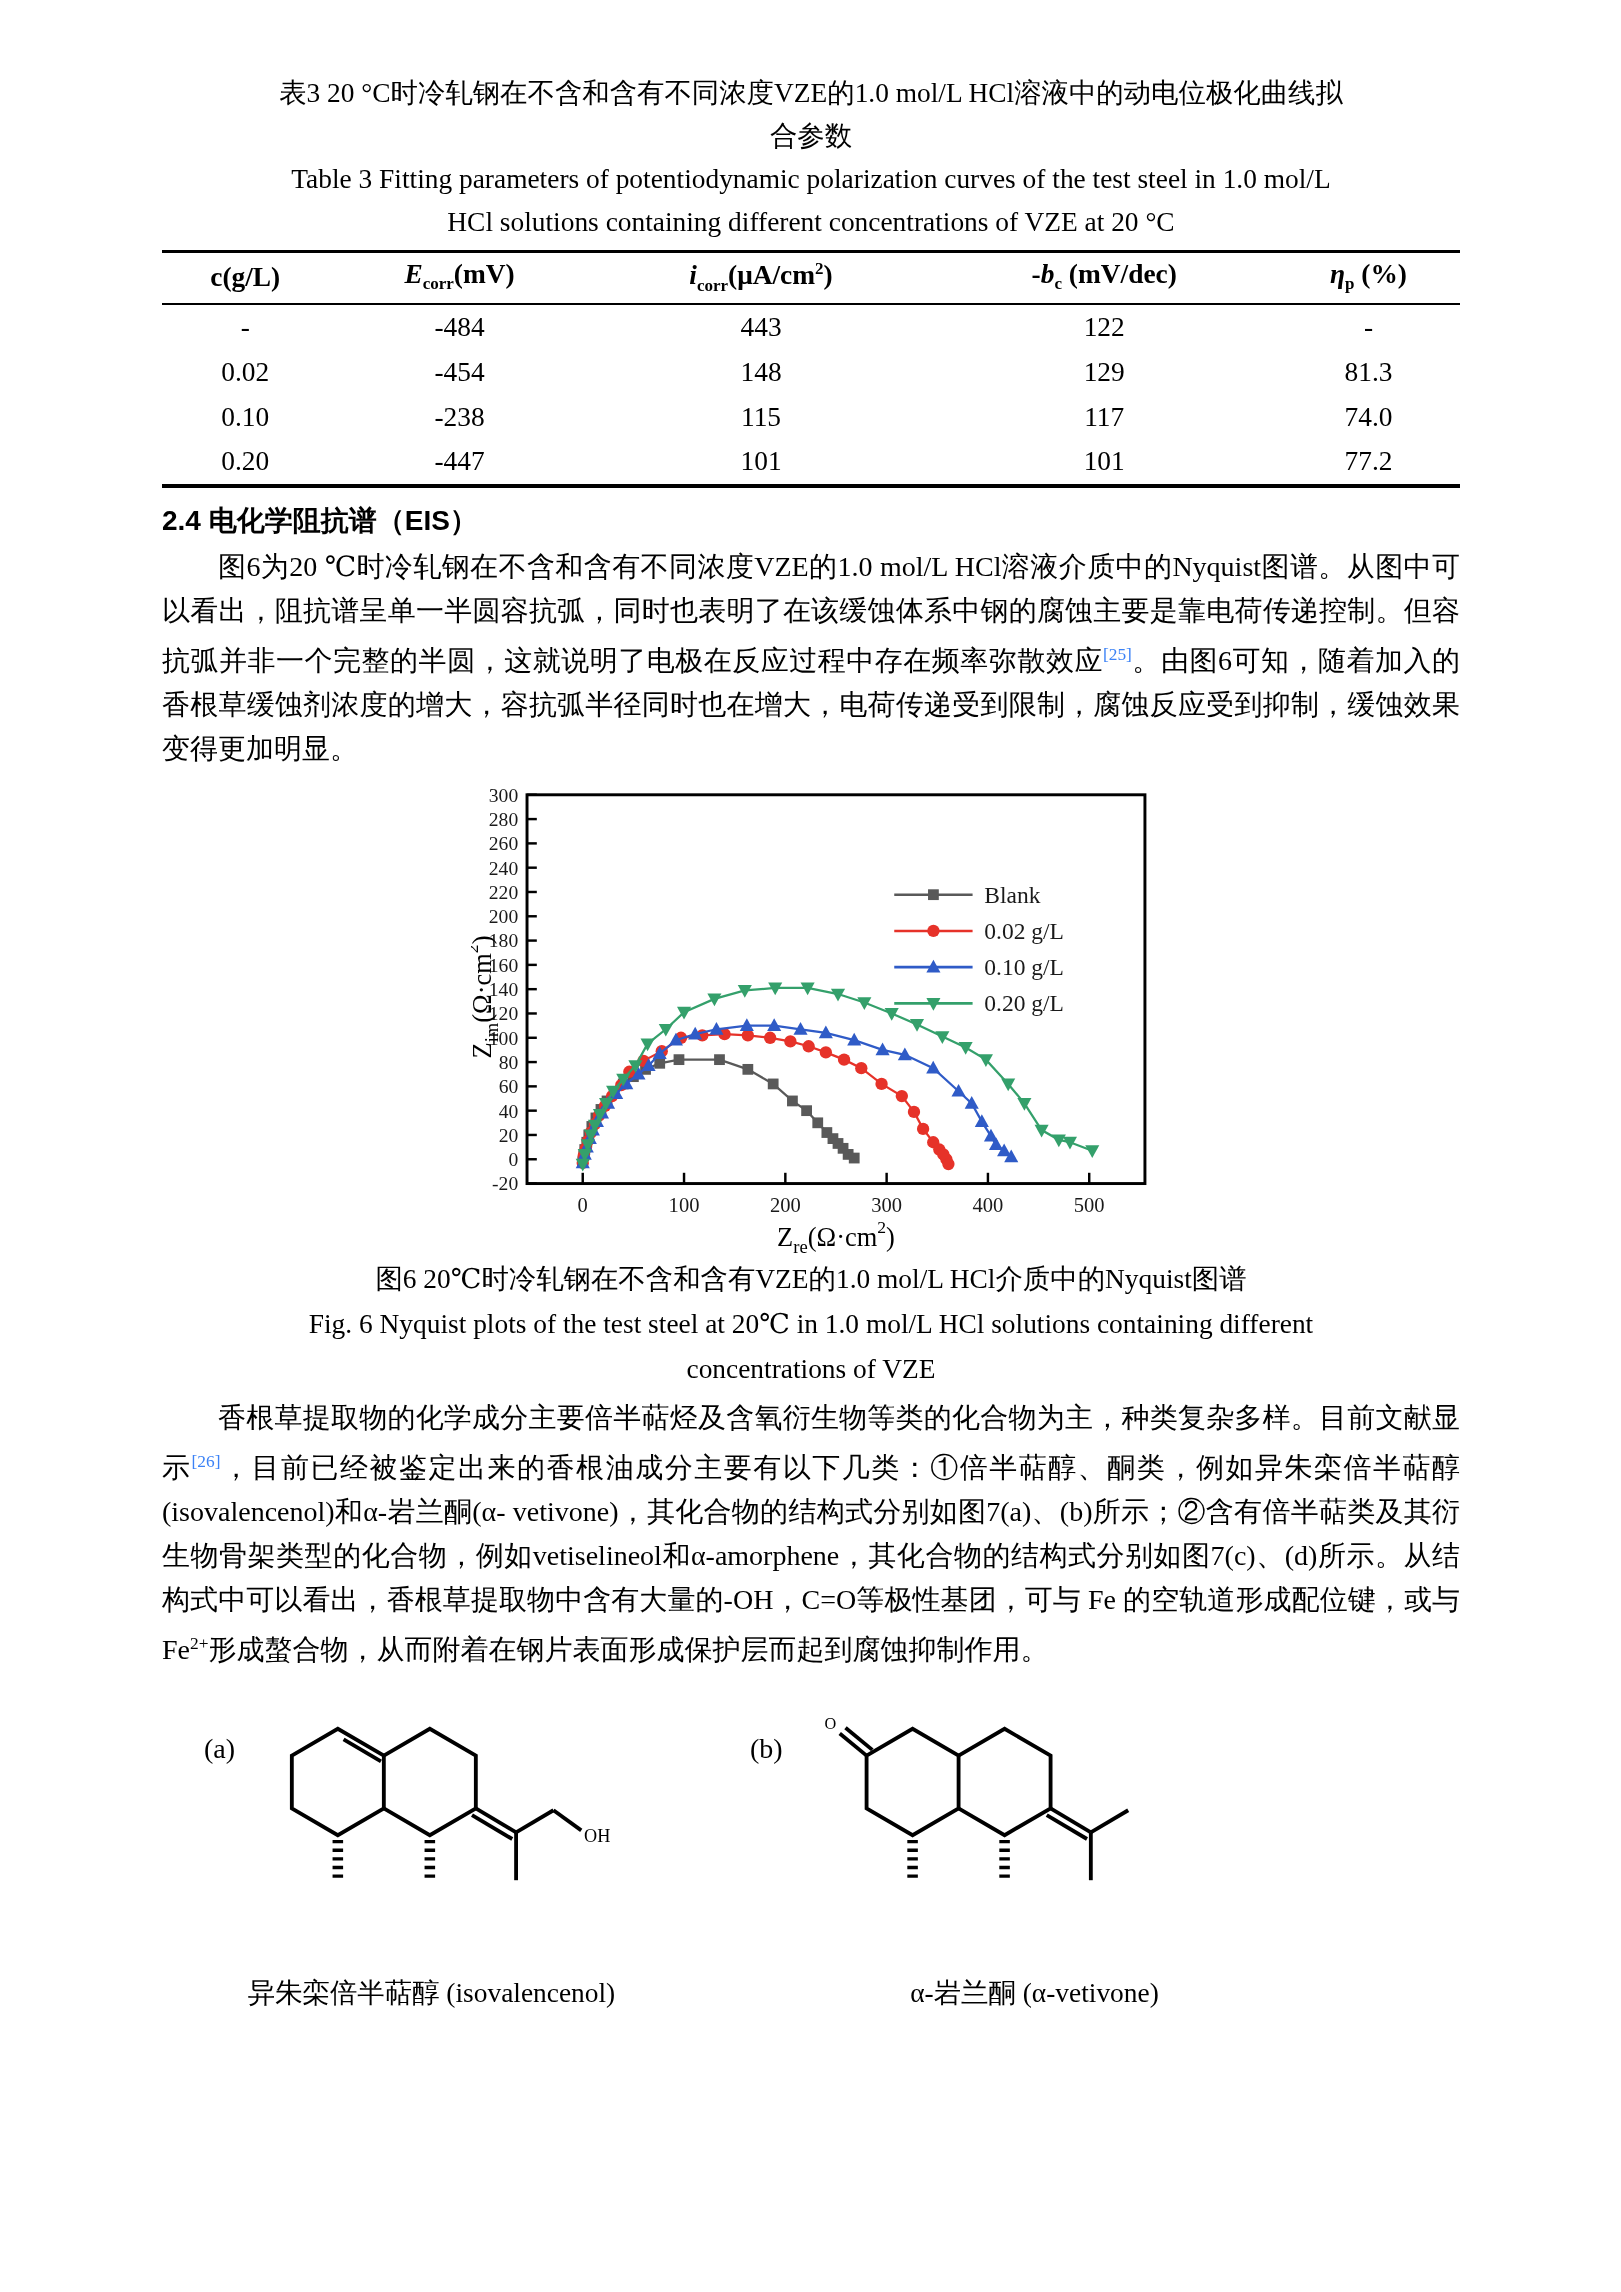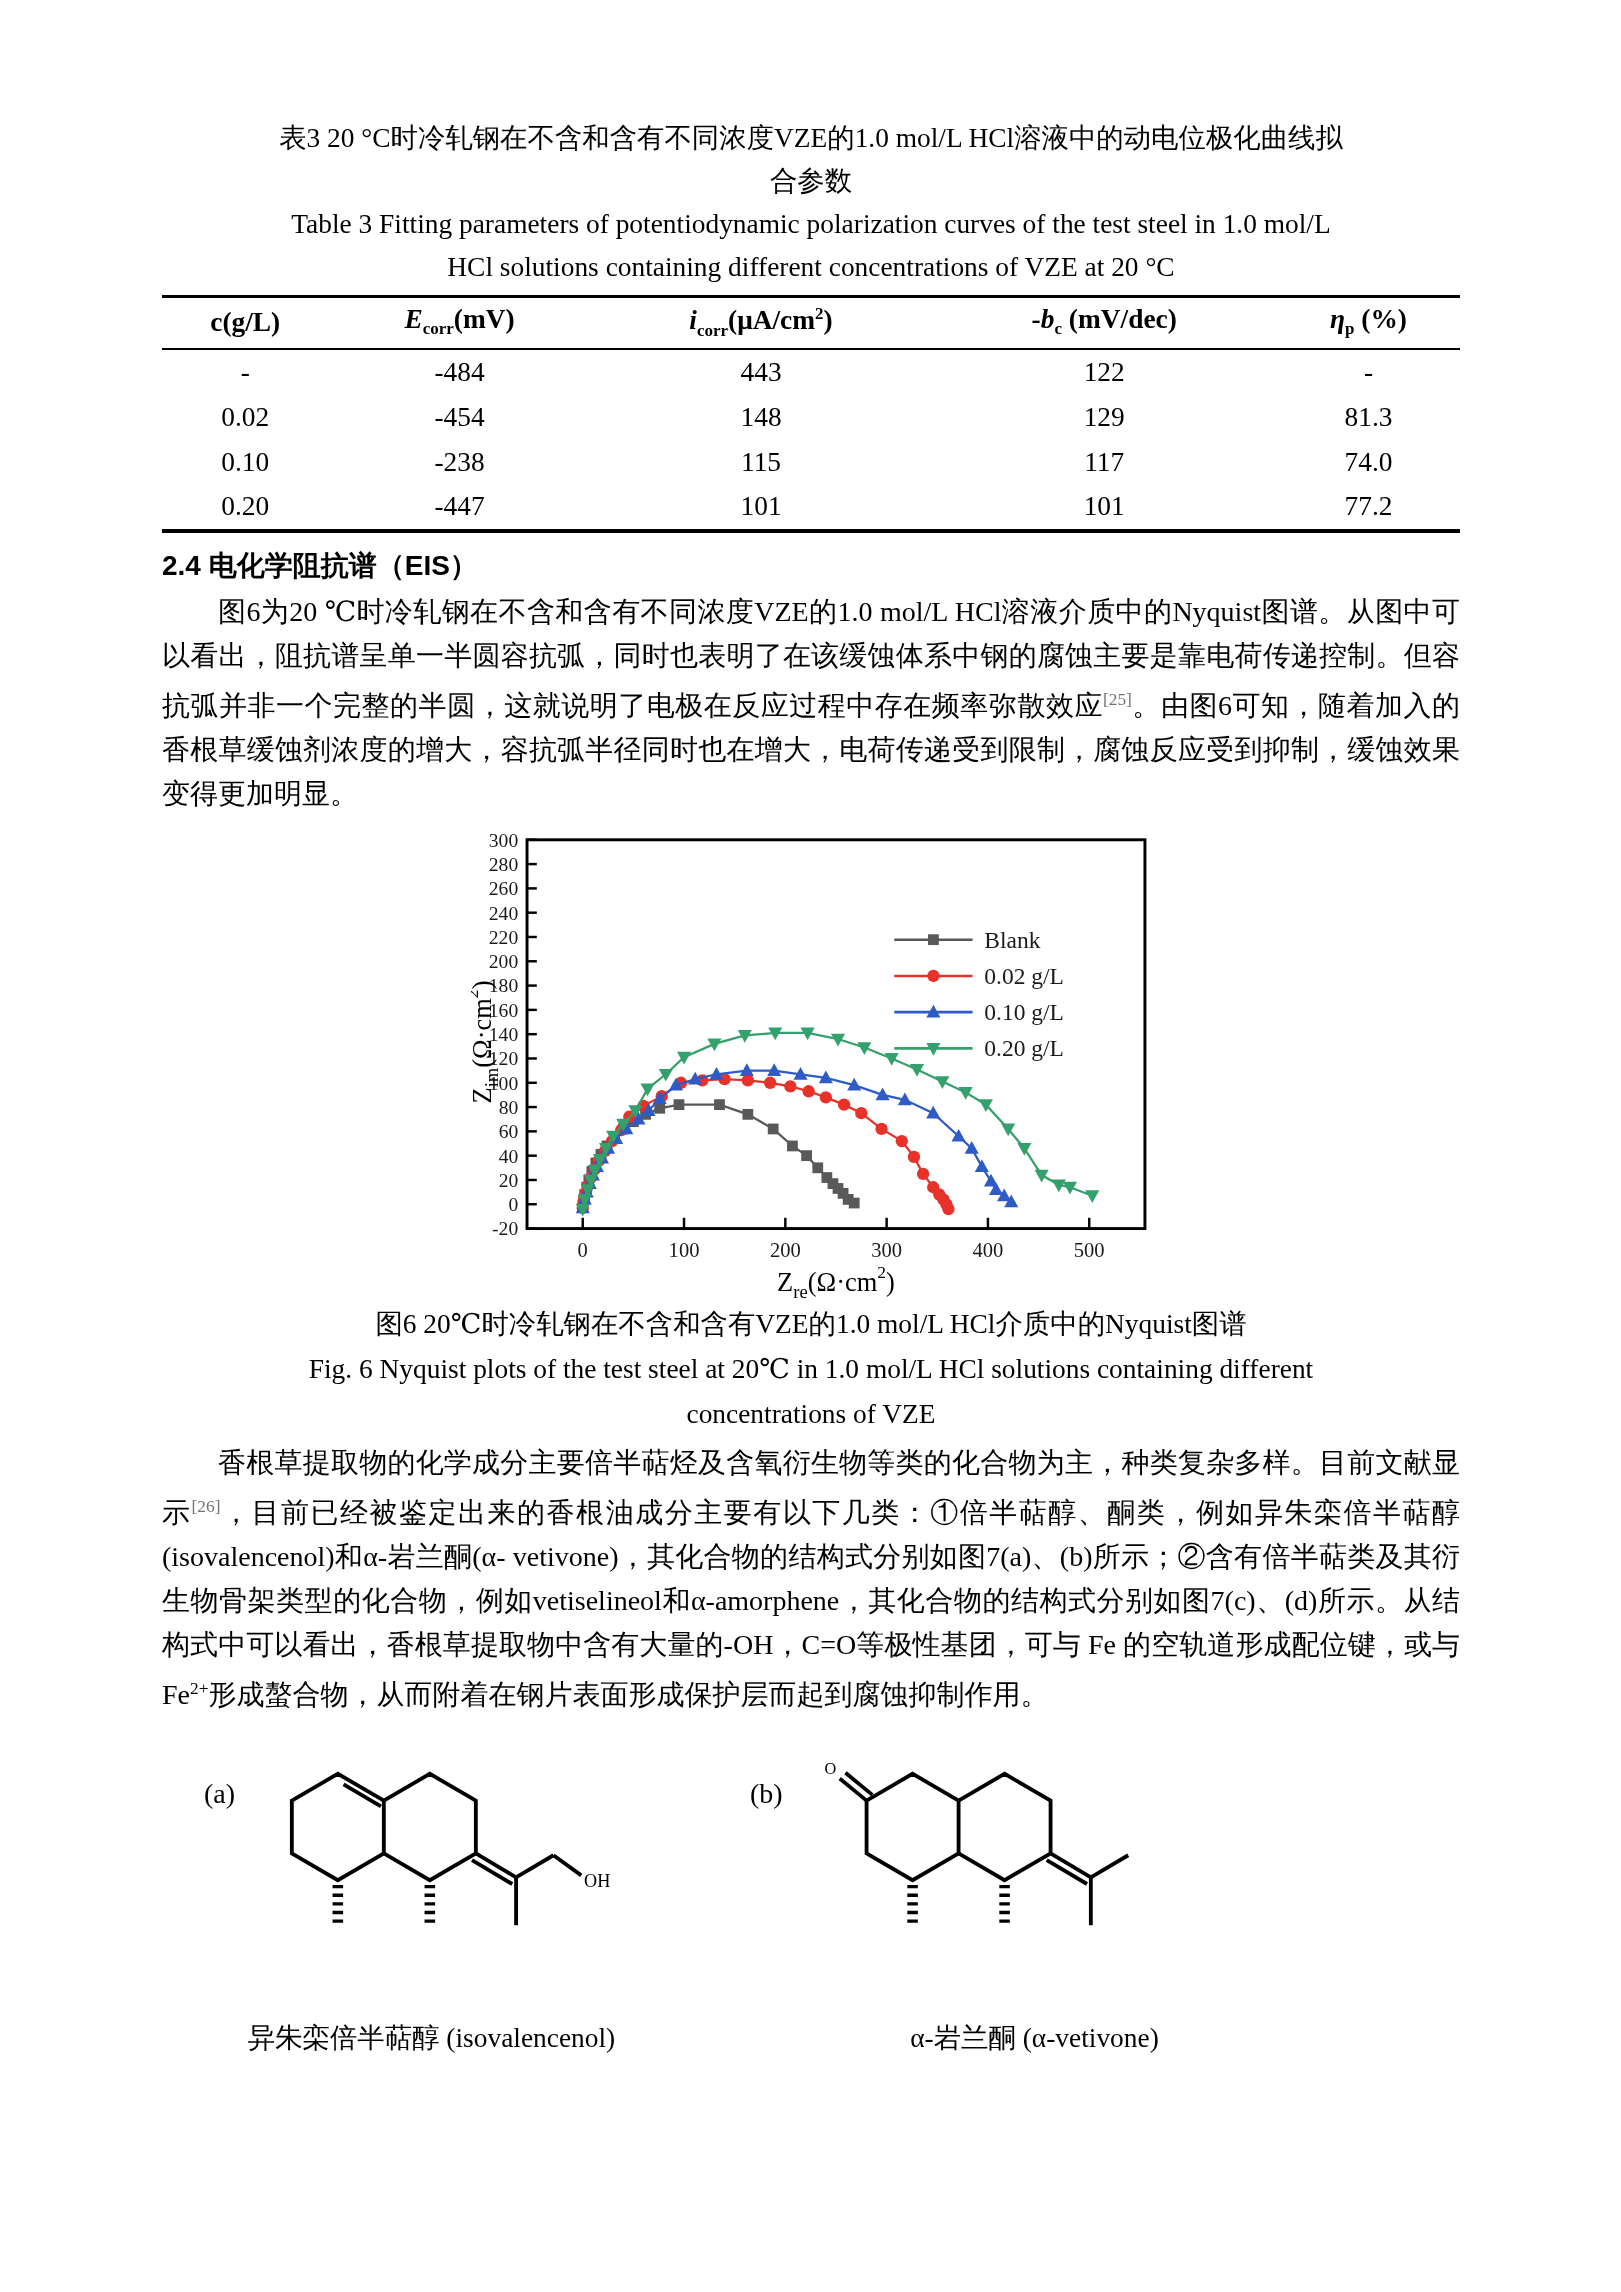--- a/index.html
+++ b/index.html
@@ -5,21 +5,21 @@
   html,body{margin:0;padding:0;background:#888;}
   .page{
     position:relative;
     width:1621px;height:2293px;
     margin:0 auto;
     background:#ffffff;
     font-family:"Liberation Serif","DejaVu Serif",serif;
     color:#000;
     overflow:hidden;
     box-sizing:border-box;
-    padding:117px 161px 0 162px;
+    padding:72px 161px 0 162px;
   }
   .cap{ text-align:center; font-size:27.4px; line-height:43px; }
   .cap-zh{ letter-spacing:0px; }
   
   table.t3{
     width:100%;
     border-collapse:collapse;
     margin-top:5.9px;
     border-top:3.9px solid #000;
     border-bottom:4.9px solid #000;
@@ -27,21 +27,21 @@
   }
   table.t3 th{
     font-weight:bold;
     border-bottom:2.9px solid #000;
     padding:5.9px 0 7.8px 0;
     text-align:center;
   }
   table.t3 td{ text-align:center; padding:6.9px 0; }
   sub{ font-size:0.62em; }
   sup{ font-size:0.62em; }
-  sup.ref{ color:#737373; }
+  sup.ref{ color:#3b82f6; }
   
   .h24{ font-weight:bold; font-size:28px; margin-top:11.8px; line-height:41px;
         font-family:"Liberation Sans","DejaVu Sans",sans-serif; }
   .h3x{ font-weight:bold; font-size:31px; margin-top:39px; line-height:45px;
         font-family:"Liberation Sans","DejaVu Sans",sans-serif; }
   .para{
     font-size:28px; line-height:44px;
     text-align:justify; text-indent:2em;
     margin-top:3.9px;
   }

